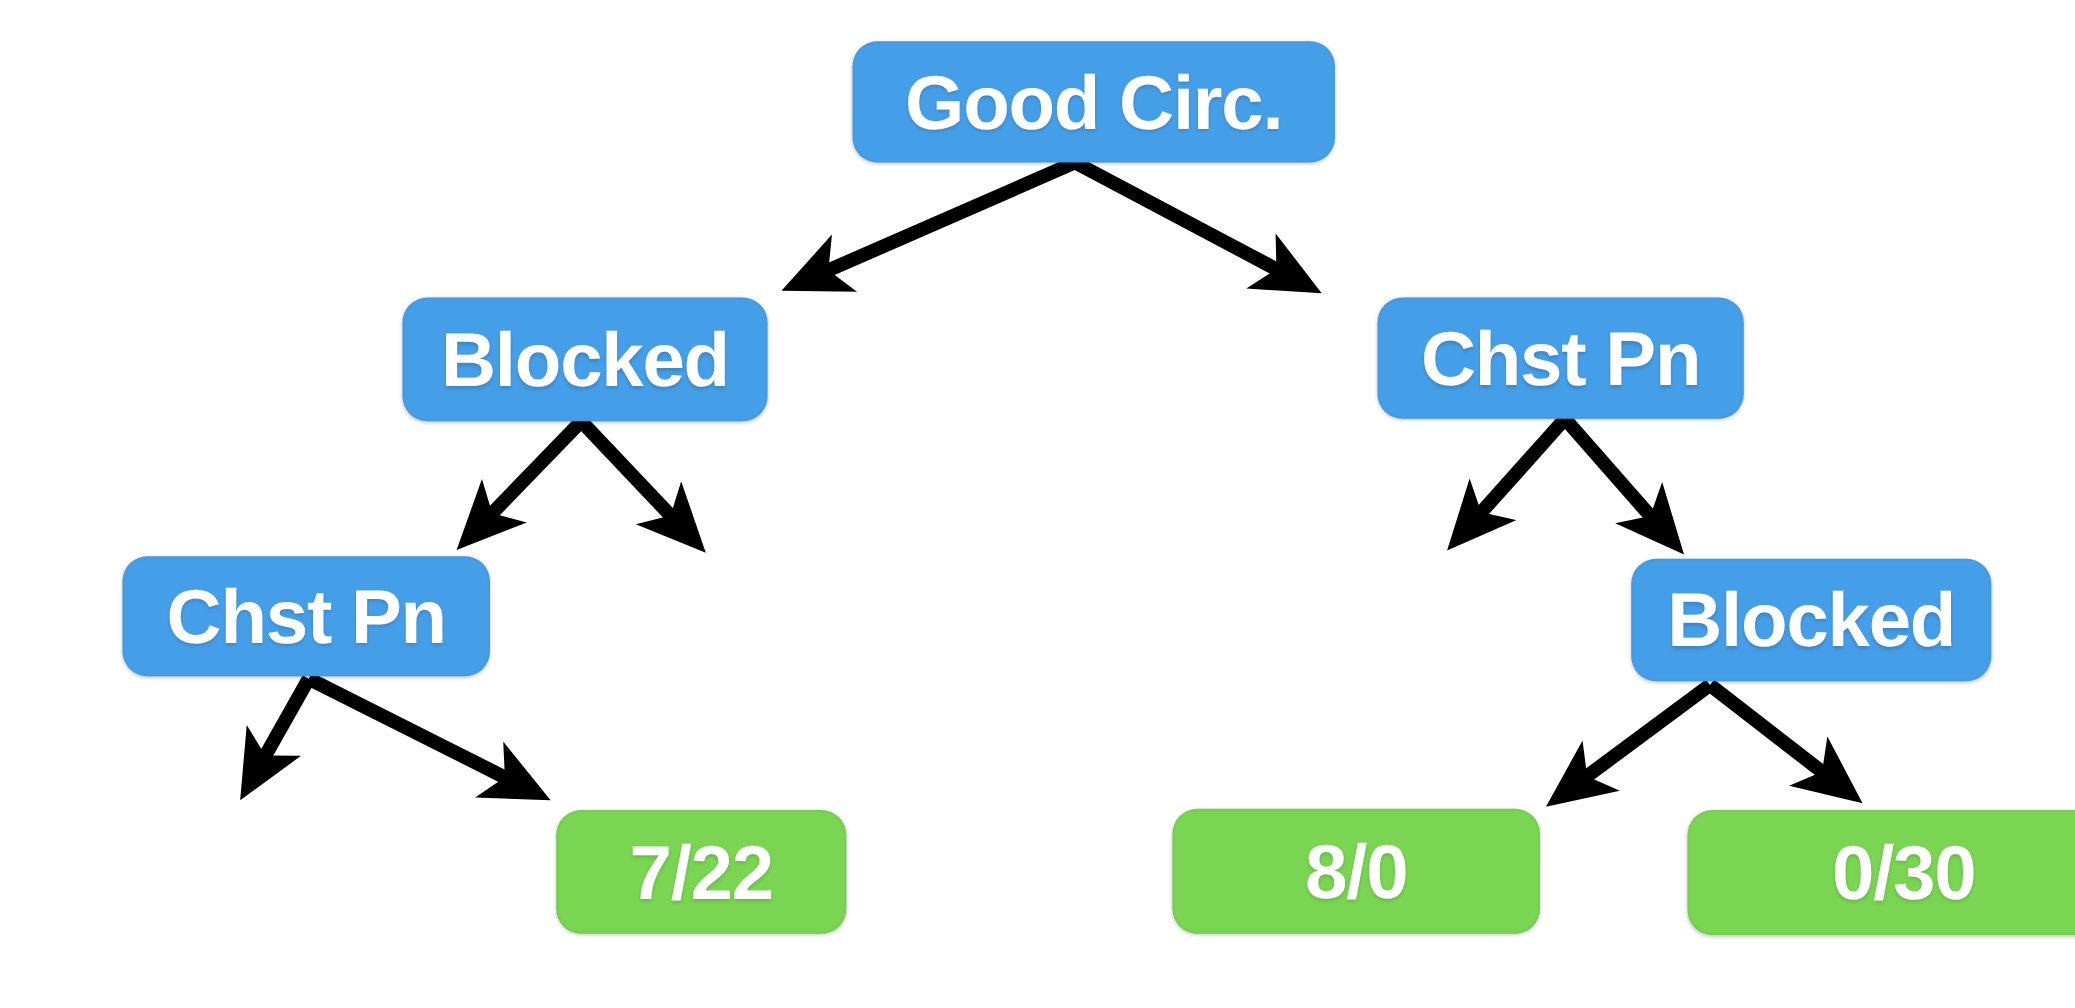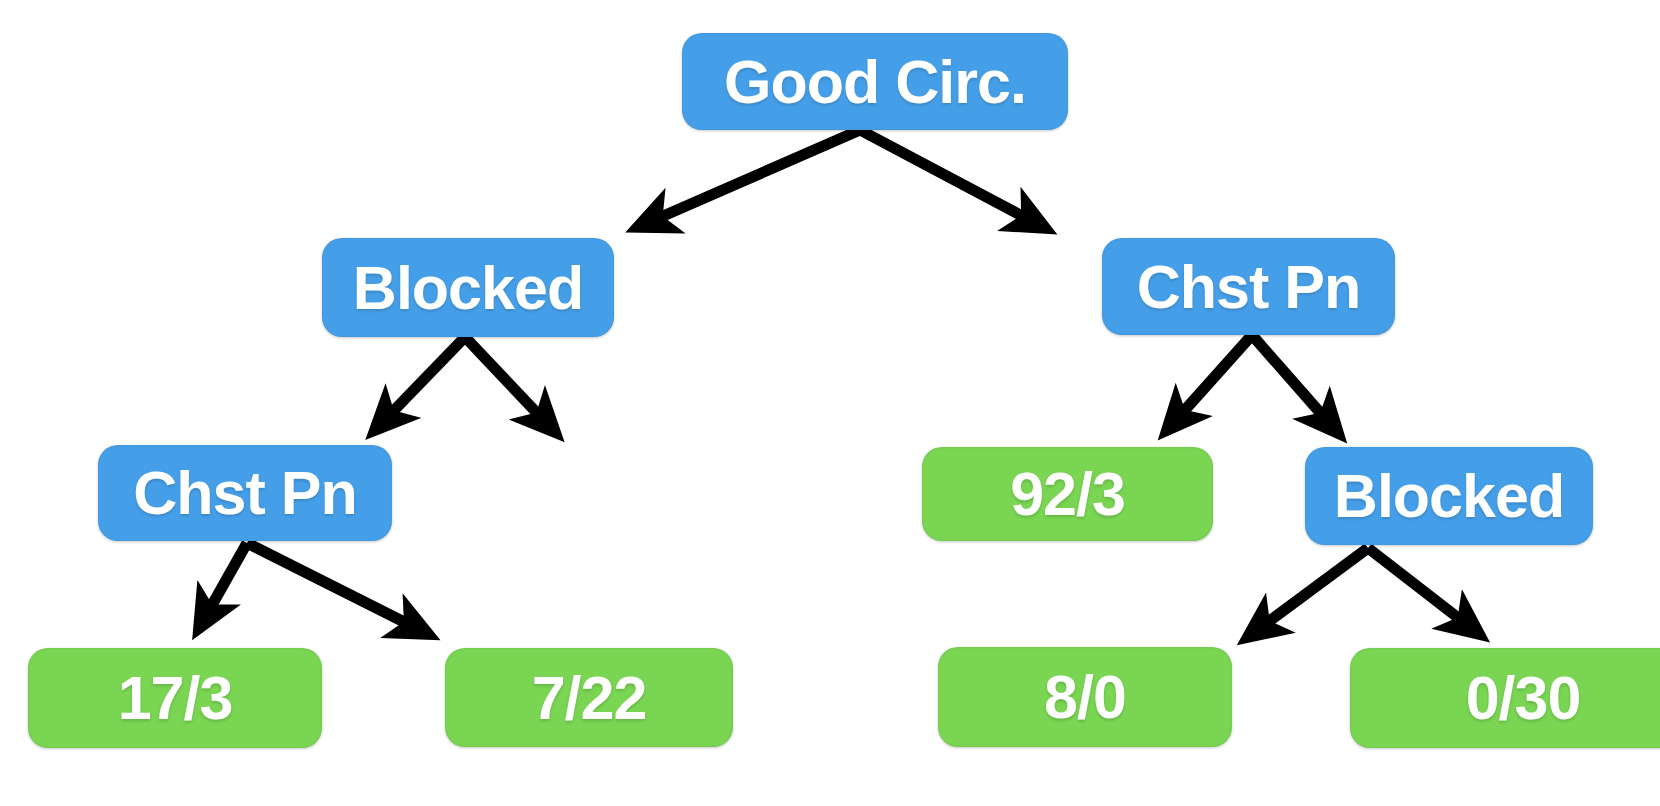--- a/index.html
+++ b/index.html
@@ -83,33 +83,27 @@
 
   <div class="node node--decision" style="left:1102px;top:238px;width:293px;height:97px">
     <span class="node-label">Chst Pn</span>
   </div>
 
   <div class="node node--decision" style="left:98px;top:445px;width:294px;height:96px">
     <span class="node-label">Chst Pn</span>
   </div>
 
 
-  <div class="node node--outcome" style="left:922px;top:447px;width:291px;height:94px">
-    <span class="node-label">92/3</span>
-  </div>
 
   <div class="node node--decision" style="left:1305px;top:447px;width:288px;height:98px">
     <span class="node-label">Blocked</span>
   </div>
 
-  <div class="node node--outcome" style="left:28px;top:648px;width:294px;height:100px">
-    <span class="node-label">17/3</span>
-  </div>
 
-  <div class="node node--outcome" style="left:445px;top:648px;width:288px;height:99px">
+  <div class="node node--outcome" style="left:445px;top:648px;width:232px;height:99px">
     <span class="node-label">7/22</span>
   </div>
 
   <div class="node node--outcome" style="left:938px;top:647px;width:294px;height:100px">
     <span class="node-label">8/0</span>
   </div>
 
   <div class="node node--outcome" style="left:1350px;top:648px;width:346px;height:100px">
     <span class="node-label">0/30</span>
   </div>

